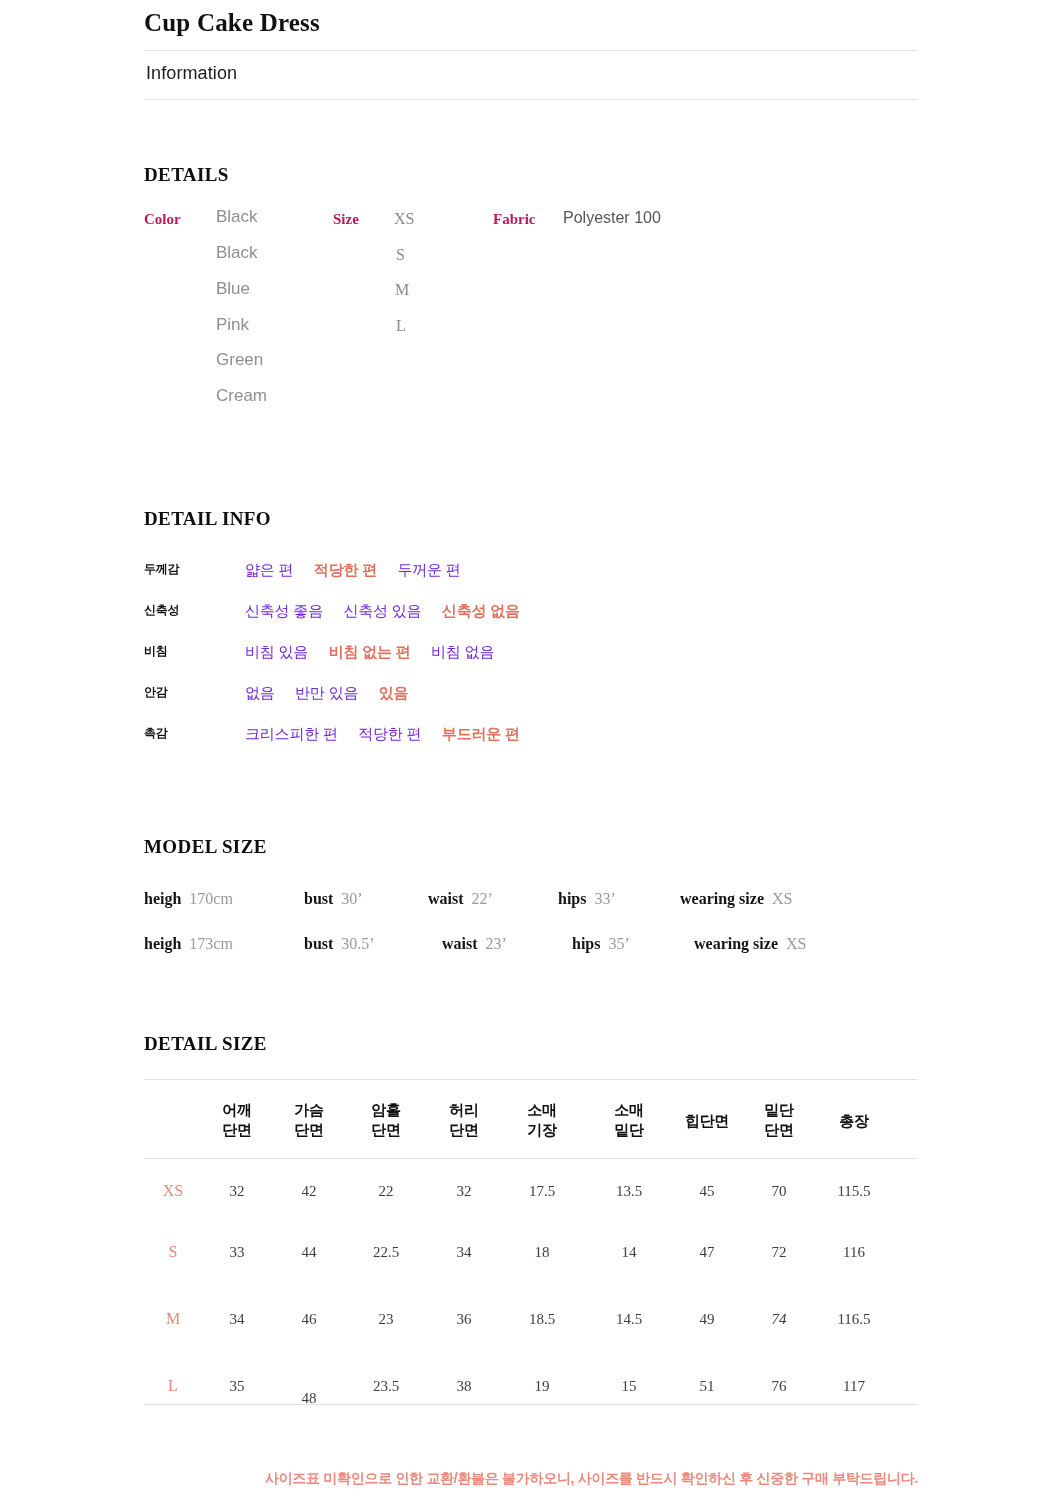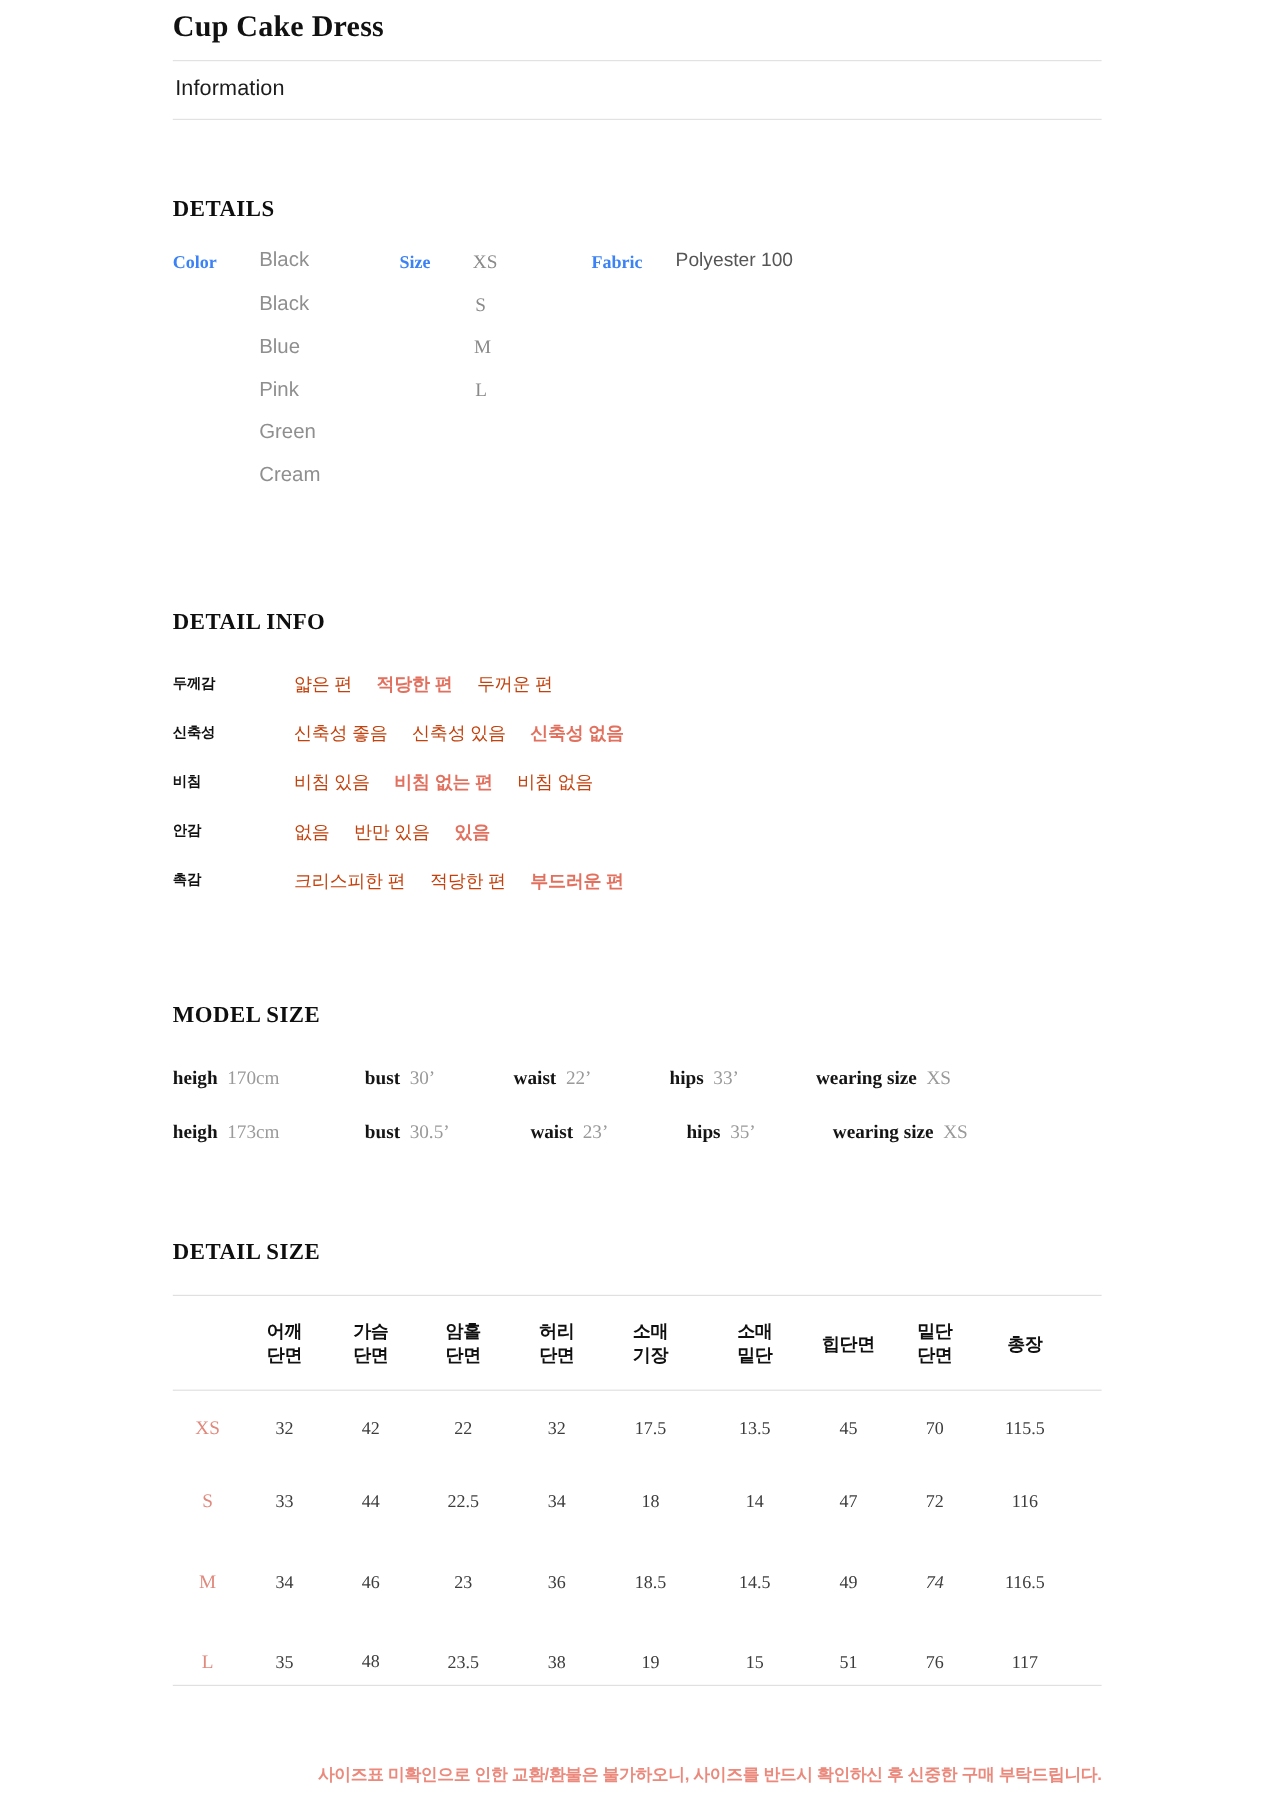--- a/index.html
+++ b/index.html
@@ -66,21 +66,21 @@
   .sec-dinfo     { left: 144px; top: 508px; }
   .sec-model     { left: 144px; top: 836px; }
   .sec-dsize     { left: 144px; top: 1033px; }
 
   
   .d-label {
     position: absolute;
     font-family: "Liberation Serif", serif;
     font-weight: bold;
     font-size: 15px;
-    color: #3b82f6;
+    color: #be185d;
   }
   .d-val-sans {
     position: absolute;
     font-family: "Liberation Sans", sans-serif;
     font-size: 17px;
     color: #8f8f8f;
     white-space: nowrap;
   }
   .d-val-serif {
     position: absolute;
@@ -109,21 +109,21 @@
     letter-spacing: -.2px;
   }
   .di-opts {
     position: absolute;
     left: 101px; top: 0;
     white-space: nowrap;
   }
   .di-opt {
     font-family: "Liberation Sans", sans-serif;
     font-size: 15px;
-    color: #c2410c;
+    color: #6d28d9;
     margin-right: 16px;
     letter-spacing: -.2px;
   }
   .di-opt.on {
     color: #e2705e;
     font-weight: bold;
   }
 
   
   .ms-row { position: absolute; left: 144px; height: 26px; white-space: nowrap; }
@@ -376,21 +376,21 @@
       <div class="td" style="left:398px; top:232px;">18.5</div>
       <div class="td" style="left:485px; top:232px;">14.5</div>
       <div class="td" style="left:563px; top:232px;">49</div>
       <div class="td" style="left:635px; top:232px;font-style:italic;">74</div>
       <div class="td" style="left:710px; top:232px;">116.5</div>
     </div>
 
     <div>
       <div class="td sz" style="left:29px;  top:298px;">L</div>
       <div class="td" style="left:93px;  top:299px;">35</div>
-      <div class="td" style="left:165px; top:298px;">48</div>
+      <div class="td" style="left:165px; top:311px;">48</div>
       <div class="td" style="left:242px; top:299px;">23.5</div>
       <div class="td" style="left:320px; top:299px;">38</div>
       <div class="td" style="left:398px; top:299px;">19</div>
       <div class="td" style="left:485px; top:299px;">15</div>
       <div class="td" style="left:563px; top:299px;">51</div>
       <div class="td" style="left:635px; top:299px;">76</div>
       <div class="td" style="left:710px; top:299px;">117</div>
     </div>
   </div>
 

